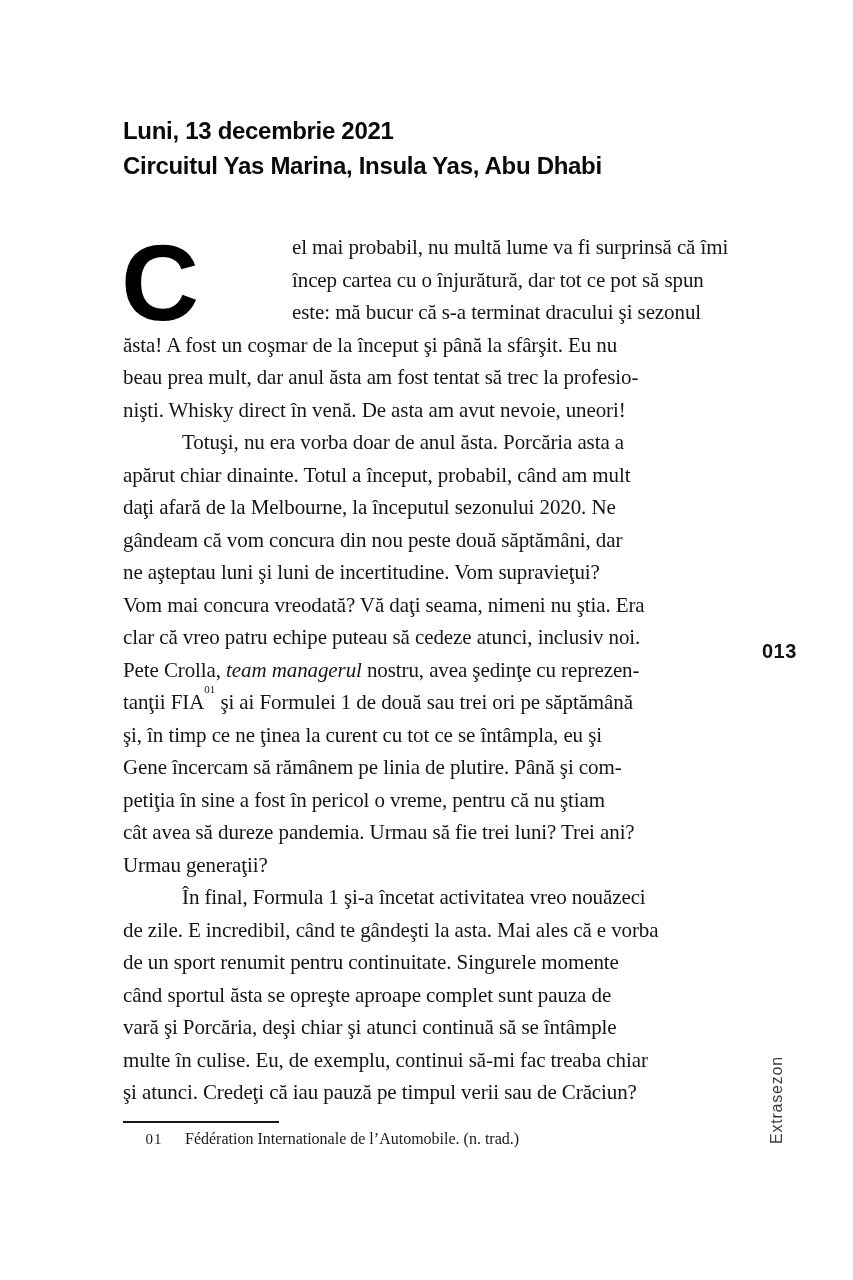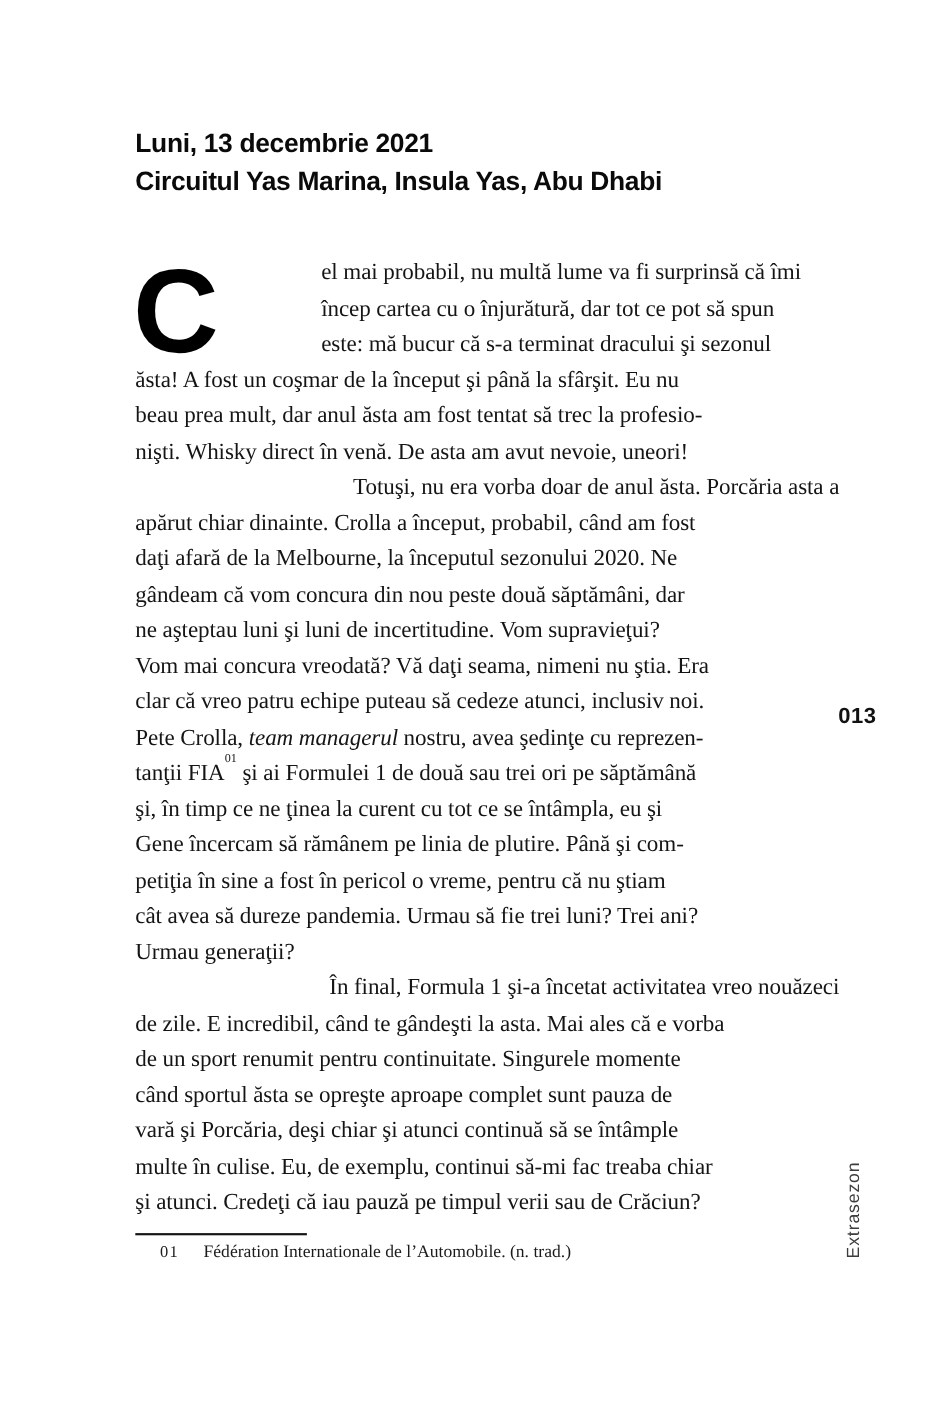--- a/index.html
+++ b/index.html
@@ -24,21 +24,21 @@
   }
   
   .body-text {
     position: absolute; left: 123px; top: 231px; width: 640px;
     font-family: "Liberation Serif", serif;
     font-size: 21px; line-height: 32.5px;
     letter-spacing: -0.1px; color: #151515;
   }
   .tline { white-space: nowrap; height: 32.5px; }
   .tline.dc-indent { padding-left: 169px; }
-  .tline.indent { padding-left: 59px; text-align: right; }
+  .tline.indent { padding-left: 59px; }
   .dropcap {
     position: absolute; left: -2px; top: -2px;
     font-family: "Liberation Sans", sans-serif;
     font-weight: bold; font-size: 108px; line-height: 108px;
     letter-spacing: 0; color: #000000;
   }
   .tline i { font-style: italic; }
   .tline sup {
     font-size: 11px; line-height: 0;
     position: relative; top: -8px; letter-spacing: 0;
@@ -87,21 +87,21 @@
     <span class="dropcap">C</span>
 
     <div class="tline dc-indent">el mai probabil, nu multă lume va fi surprinsă că îmi</div>
     <div class="tline dc-indent">încep cartea cu o înjurătură, dar tot ce pot să spun</div>
     <div class="tline dc-indent">este: mă bucur că s-a terminat dracului şi sezonul</div>
     <div class="tline">ăsta! A fost un coşmar de la început şi până la sfârşit. Eu nu</div>
     <div class="tline">beau prea mult, dar anul ăsta am fost tentat să trec la profesio-</div>
     <div class="tline">nişti. Whisky direct în venă. De asta am avut nevoie, uneori!</div>
 
     <div class="tline indent">Totuşi, nu era vorba doar de anul ăsta. Porcăria asta a</div>
-    <div class="tline">apărut chiar dinainte. Crolla a început, probabil, când am fost</div>
+    <div class="tline">apărut chiar dinainte. Totul a început, probabil, când am mult</div>
     <div class="tline">daţi afară de la Melbourne, la începutul sezonului 2020. Ne</div>
     <div class="tline">gândeam că vom concura din nou peste două săptămâni, dar</div>
     <div class="tline">ne aşteptau luni şi luni de incertitudine. Vom supravieţui?</div>
     <div class="tline">Vom mai concura vreodată? Vă daţi seama, nimeni nu ştia. Era</div>
     <div class="tline">clar că vreo patru echipe puteau să cedeze atunci, inclusiv noi.</div>
     <div class="tline"><span>Pete Crolla, </span><i>team managerul</i><span> nostru, avea şedinţe cu reprezen-</span></div>
     <div class="tline"><span>tanţii FIA</span><sup>01</sup><span> şi ai Formulei 1 de două sau trei ori pe săptămână</span></div>
     <div class="tline">şi, în timp ce ne ţinea la curent cu tot ce se întâmpla, eu şi</div>
     <div class="tline">Gene încercam să rămânem pe linia de plutire. Până şi com-</div>
     <div class="tline">petiţia în sine a fost în pericol o vreme, pentru că nu ştiam</div>

